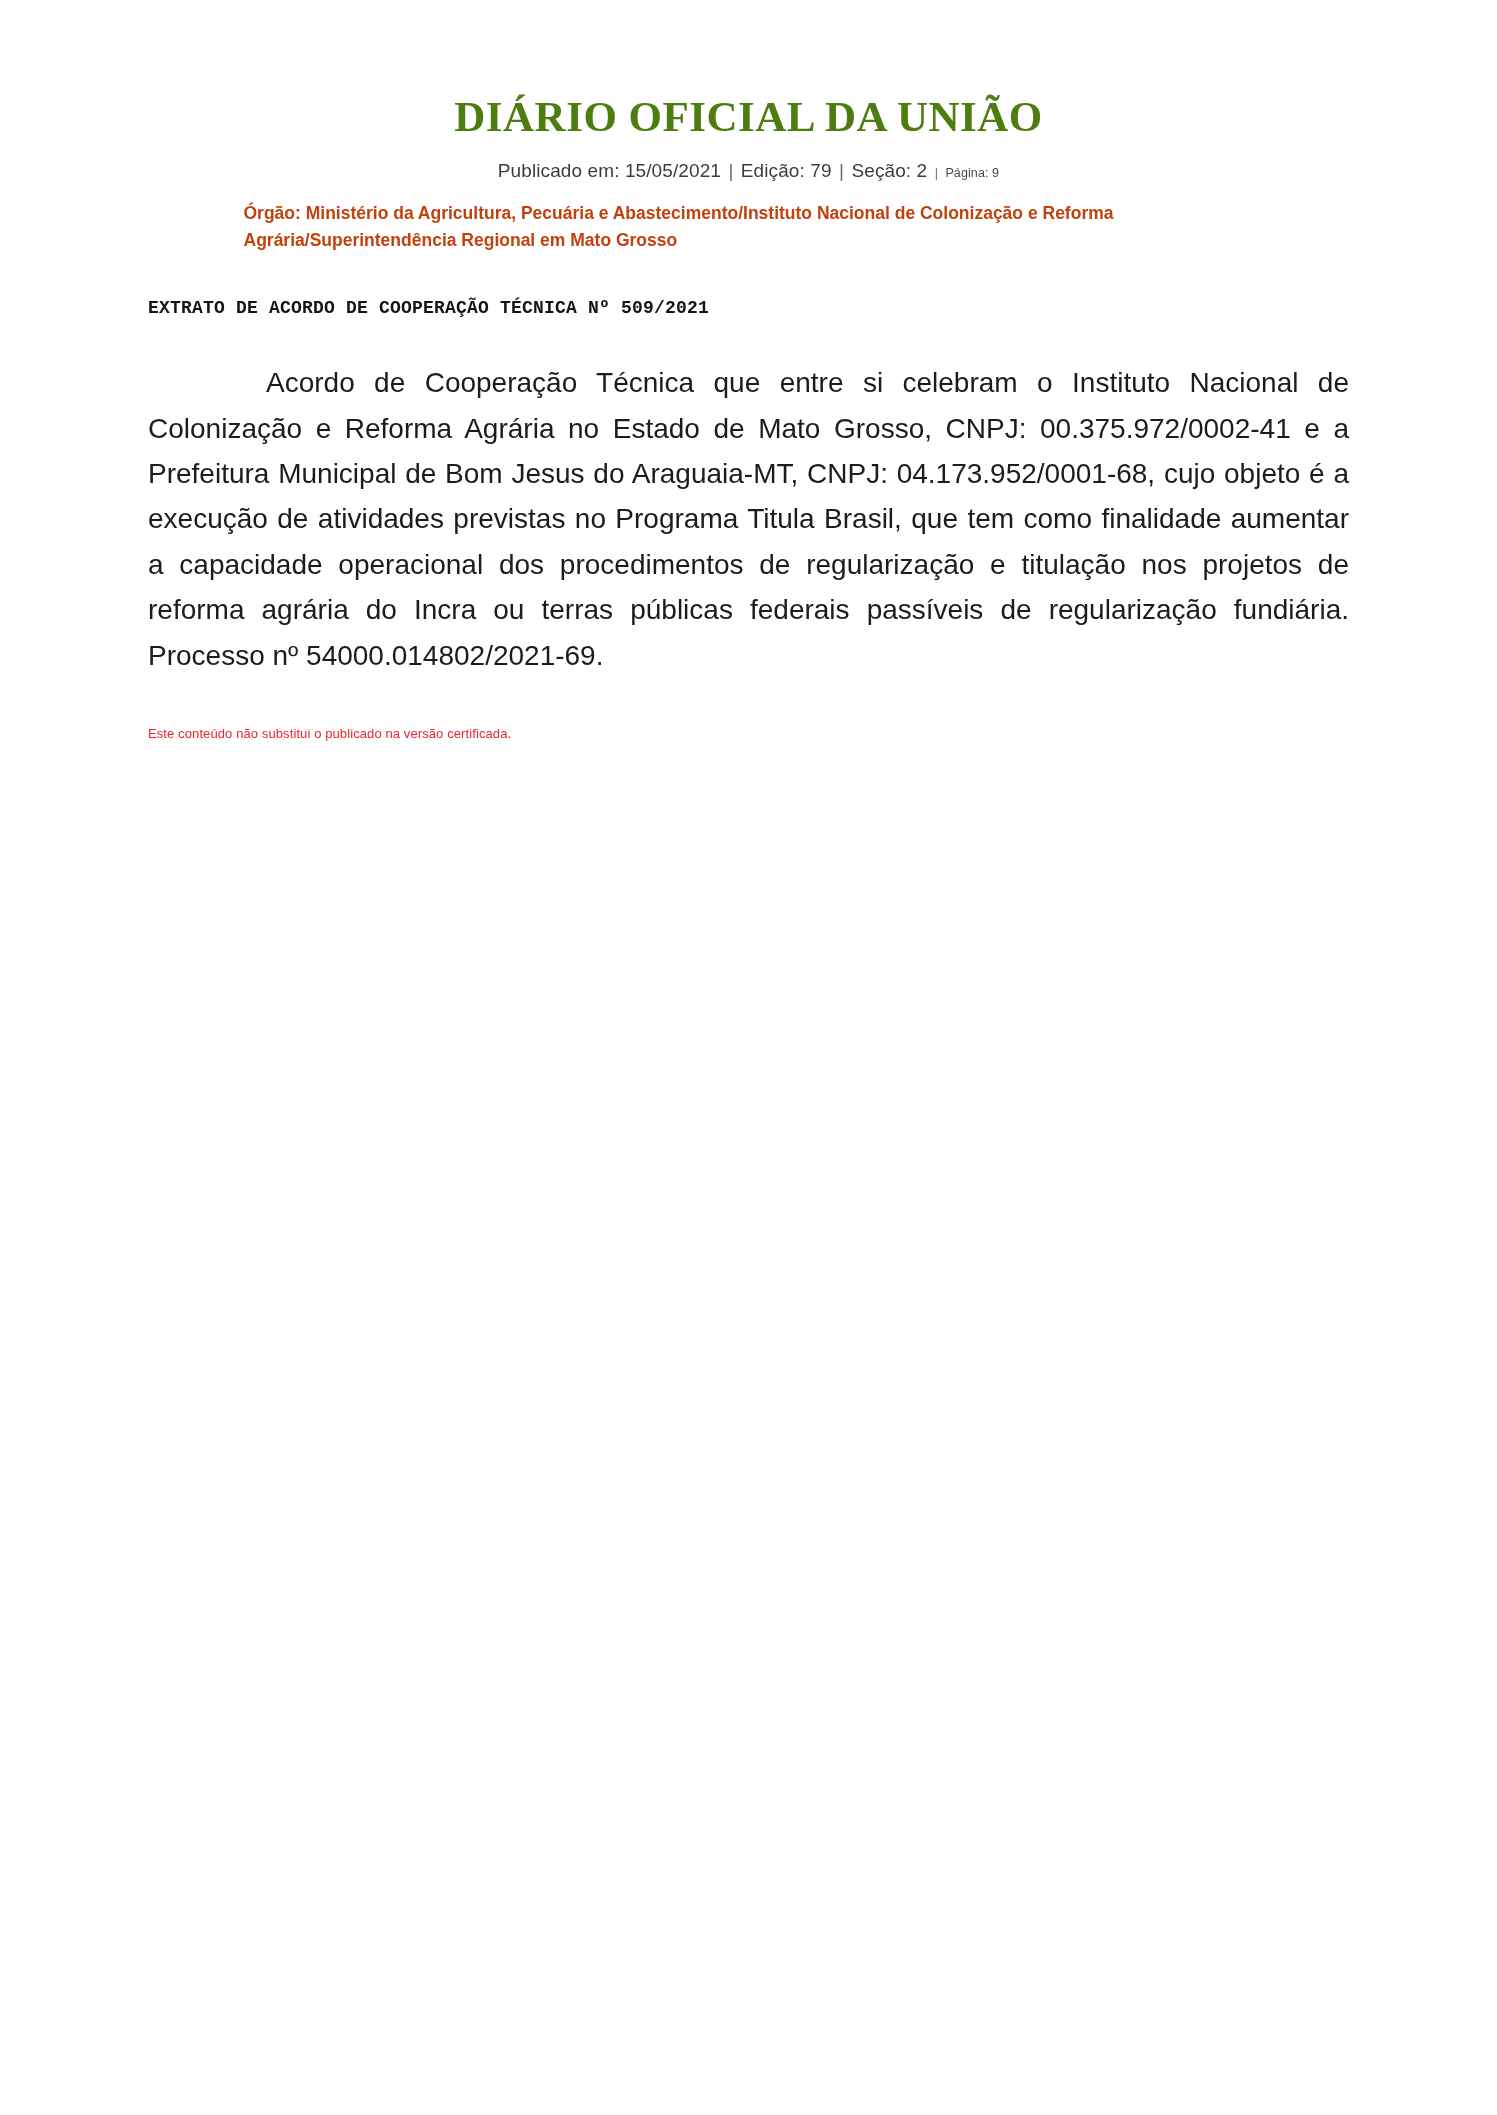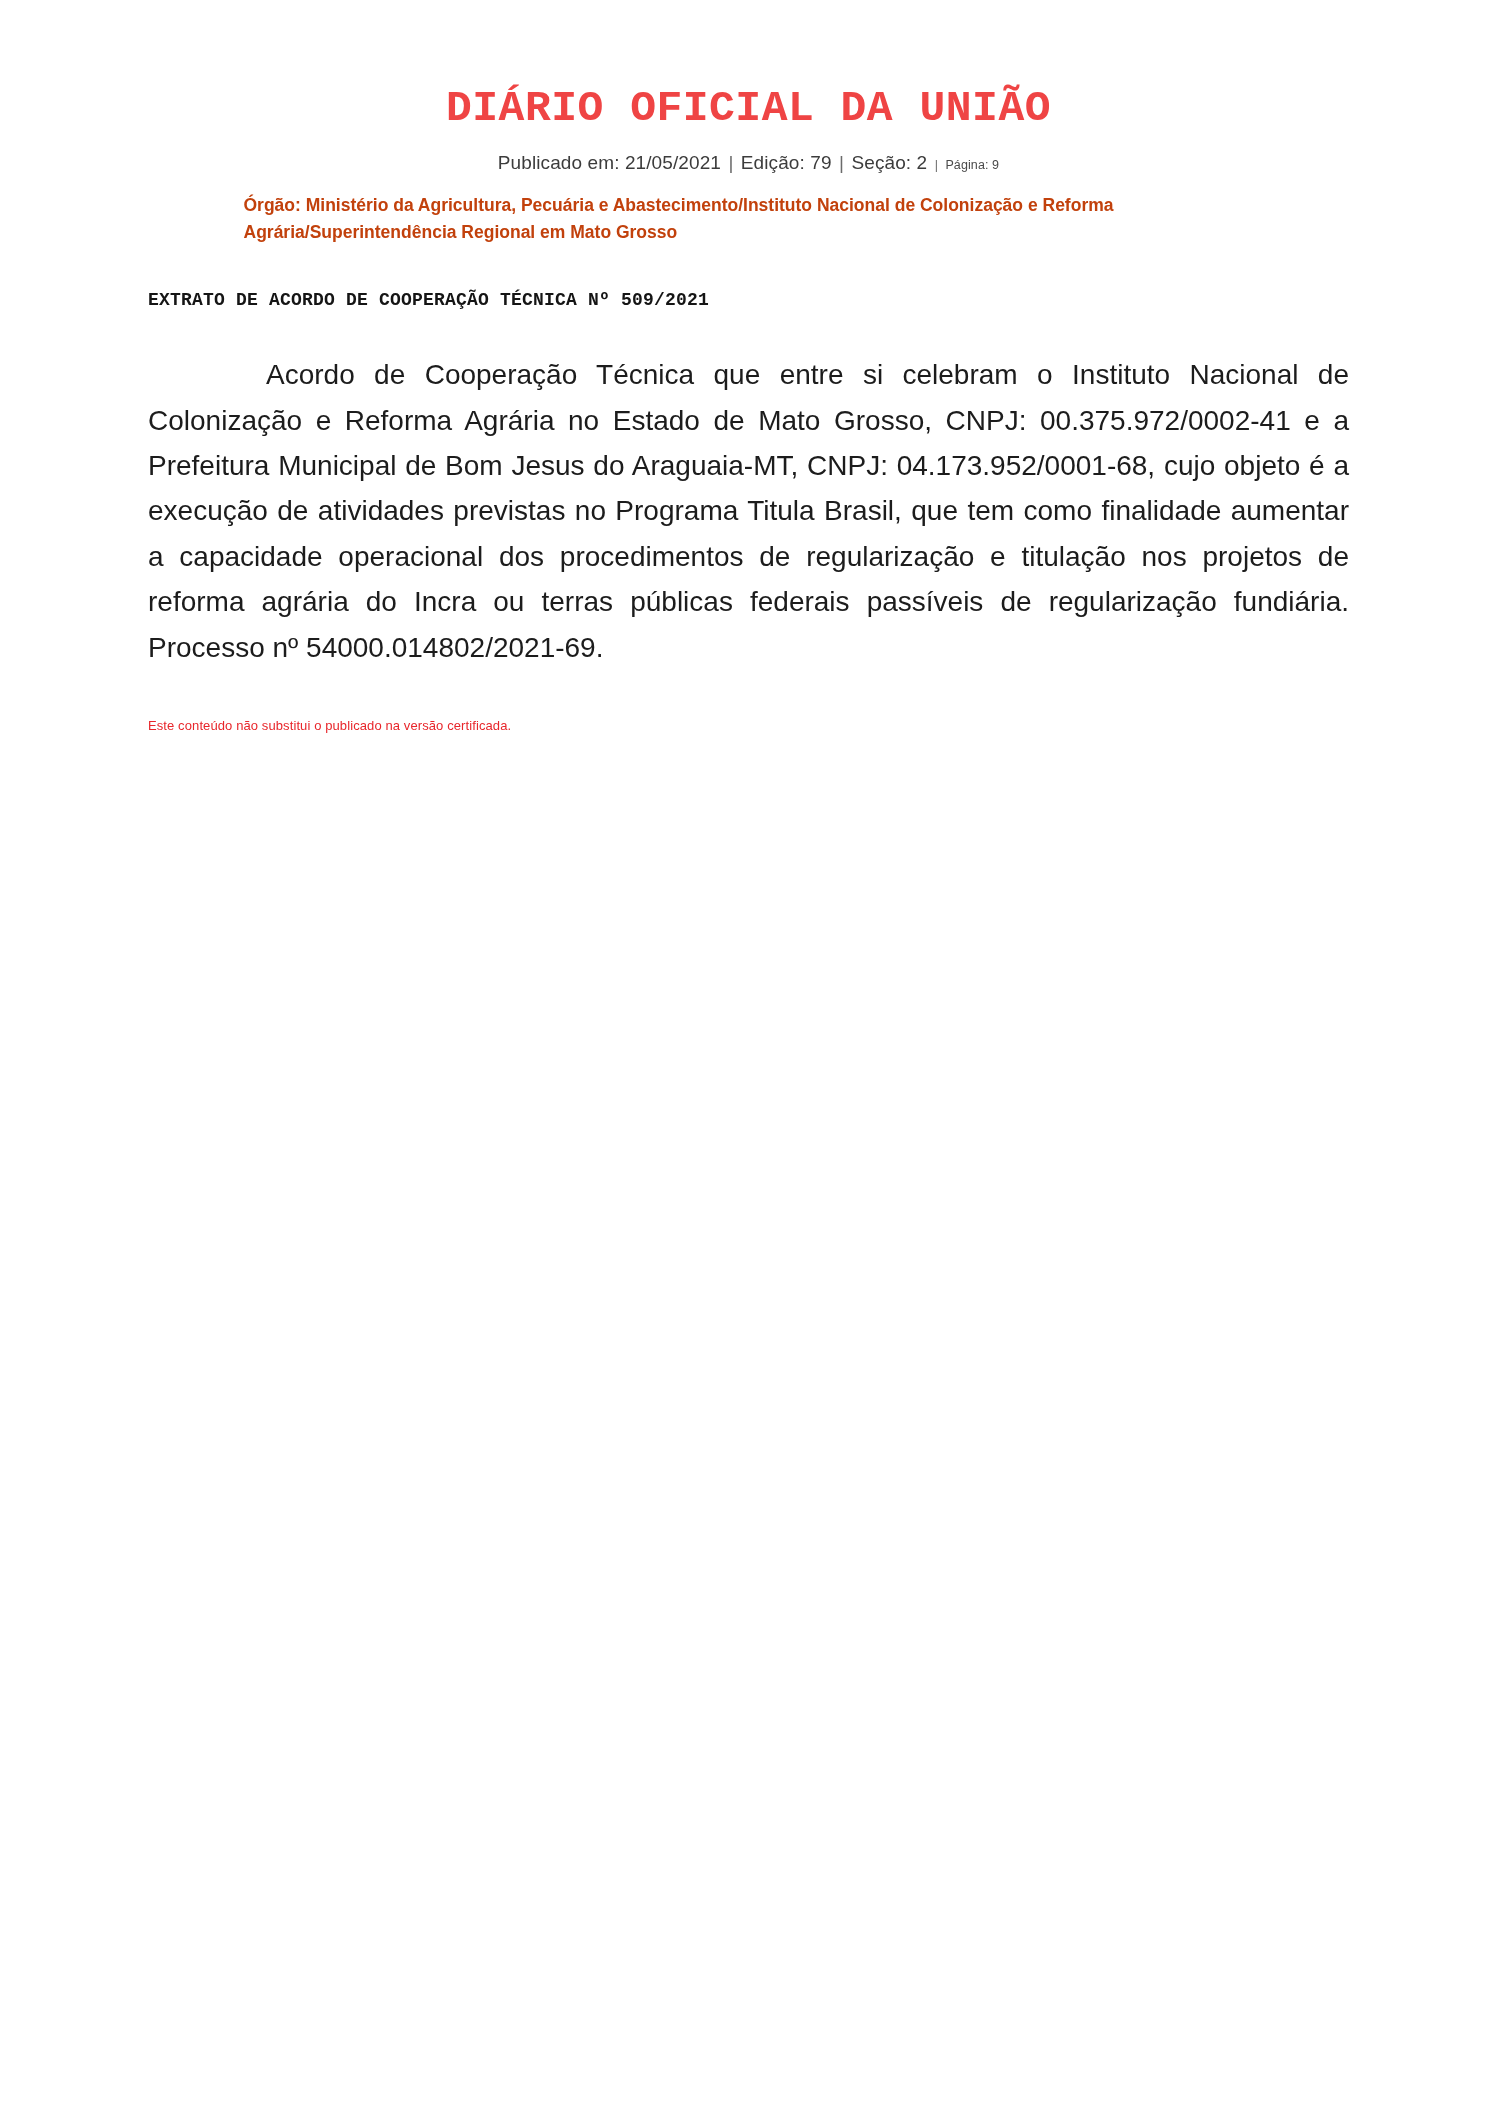--- a/index.html
+++ b/index.html
@@ -17,27 +17,27 @@
   .page {
     width: 1497px;
     min-height: 2115px;
     box-sizing: border-box;
     padding: 78px 148px 0 148px;
     position: relative;
   }
 
   .masthead {
     text-align: center;
-    font-family: Liberation Mono, monospace;
+    font-family: Liberation Serif, serif;
     font-weight: bold;
     font-size: 43px;
     letter-spacing: 0.5px;
-    color: #ef4444;
+    color: #4d7c0f;
     line-height: 1.15;
-    margin: 6px 0 18px 0;
+    margin: 14px 0 18px 0;
   }
 
   .pubinfo {
     text-align: center;
     font-size: 19px;
     color: #3c3c3c;
     letter-spacing: 0.1px;
     margin: 0 0 16px 0;
     line-height: 1.3;
   }
@@ -91,21 +91,21 @@
   }
 </style>
 </head>
 <body>
 
 <div class="page">
 
   <h1 class="masthead">DIÁRIO OFICIAL DA UNIÃO</h1>
 
   <div class="pubinfo">
-    <span>Publicado em: 21/05/2021</span>
+    <span>Publicado em: 15/05/2021</span>
     <span class="sep">|</span>
     <span>Edição: 79</span>
     <span class="sep">|</span>
     <span>Seção: 2</span>
     <span class="sep pagina">|</span>
     <span class="pagina">Página: 9</span>
   </div>
 
   <div class="organ">
     <div>Órgão: Ministério da Agricultura, Pecuária e Abastecimento/Instituto Nacional de Colonização e Reforma</div>

